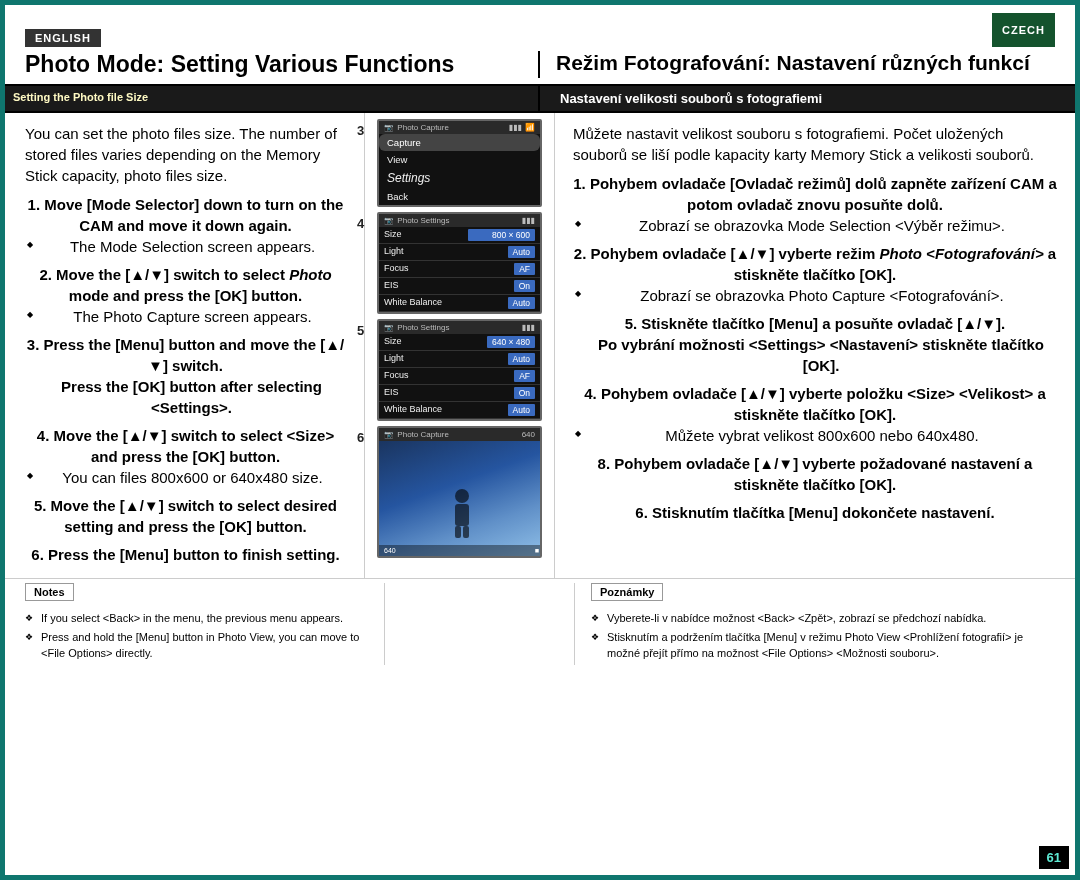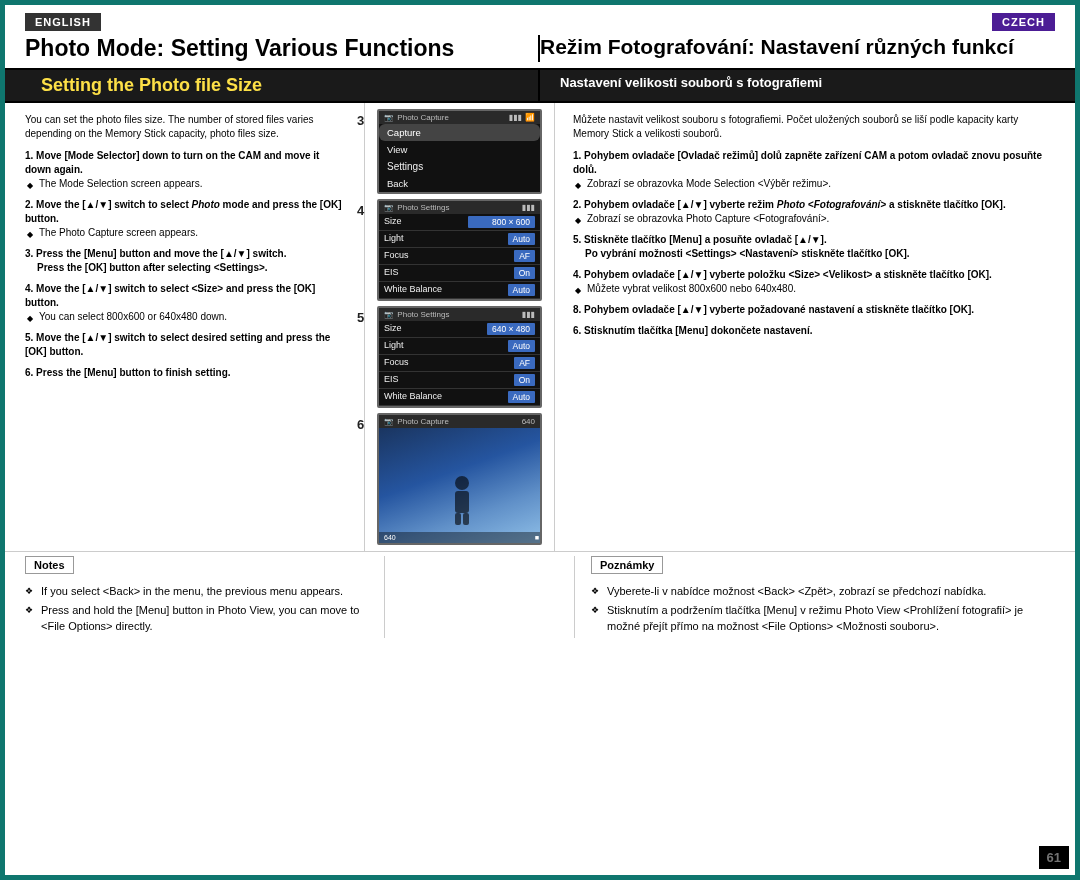--- a/index.html
+++ b/index.html
@@ -31,21 +31,21 @@
       font-size: 9px;
       top: 1px;
     }
 
     
     .page-num-box {
       position: absolute;
       bottom: 6px;
       right: 6px;
       background: #000;
-      color: #737373;
+      color: #5eead4;
       padding: 4px 8px;
       font-size: 13px;
       font-weight: bold;
     }
 
     
     .full-wrapper {
       position: relative;
       width: 1080px;
       height: 880px;
@@ -63,25 +63,25 @@
     .eng-tab {
       background: #333;
       color: #fff;
       font-size: 11px;
       font-weight: bold;
       padding: 3px 10px;
       letter-spacing: 1px;
     }
 
     .czech-tab {
-      background: #4c1d95;
+      background: #14532d;
       color: #fff;
       font-size: 11px;
       font-weight: bold;
-      padding: 3px 10px;
+      padding: 11px 10px;
       letter-spacing: 1px;
       margin-left: auto;
       text-align: center;
     }
 
     .titles-row {
       display: flex;
       padding: 4px 20px 6px 20px;
       border-bottom: 2px solid #000;
     }
@@ -91,34 +91,35 @@
       font-size: 23px;
       font-weight: bold;
       border-right: 2px solid #000;
       padding-right: 16px;
     }
 
     .title-cz {
       flex: 1;
       font-size: 21px;
       font-weight: bold;
+      padding-left: 16px;
     }
 
     .subhead-row {
       display: flex;
       border-bottom: 2px solid #000;
     }
 
     .subhead-en {
       flex: 0 0 50%;
       background: #1a1a1a;
-      color: #fde047;
-      font-size: 18px;
-      font-weight: bold;
-      padding: 5px 36px;
+      color: #fef9c3;
+      font-size: 11px;
+      font-weight: bold;
+      padding: 5px 8px;
       border-right: 2px solid #000;
     }
 
     .subhead-cz {
       flex: 1;
       background: #1a1a1a;
       color: #fff;
       font-size: 13px;
       font-weight: bold;
       padding: 5px 20px;
@@ -152,28 +153,29 @@
     .body-right {
       flex: 1;
       padding: 10px 18px 6px 18px;
       font-size: 11.5px;
       line-height: 1.4;
       overflow: hidden;
     }
 
     .intro-text {
       margin-bottom: 8px;
-      font-size: 10px;
+      font-size: 15px;
       line-height: 1.4;
     }
 
     .step {
       margin-bottom: 7px;
-      font-size: 10px;
+      font-size: 15px;
       line-height: 1.4;
+      text-align: center;
     }
     .step .sub { padding-left: 12px; display: block; }
     .step .diamond { padding-left: 14px; display: block; position: relative; }
     .step .diamond::before { content: '◆'; position: absolute; left: 2px; font-size: 8px; top: 3px; }
 
     .bold { font-weight: bold; }
     .italic { font-style: italic; }
 
     
     .scr-wrap {
@@ -338,21 +340,21 @@
         <span class="diamond">The Photo Capture screen appears.</span>
       </div>
 
       <div class="step">
         <span class="bold">3. Press the [Menu] button and move the [▲/▼] switch.</span><br>
         <span class="sub bold" style="display:block; padding-left:12px; font-weight:bold;">Press the [OK] button after selecting &lt;Settings&gt;.</span>
       </div>
 
       <div class="step">
         <span class="bold">4. Move the [▲/▼] switch to select &lt;Size&gt; and press the [OK] button.</span>
-        <span class="diamond">You can select 800x600 or 640x480 down.</span>
+        <span class="diamond">You can files 800x600 or 640x480 size.</span>
       </div>
 
       <div class="step">
         <span class="bold">5. Move the [▲/▼] switch to select desired setting and press the [OK] button.</span>
       </div>
 
       <div class="step">
         <span class="bold">6. Press the [Menu] button to finish setting.</span>
       </div>
     </div>
@@ -368,21 +370,21 @@
               <span style="font-size:8px;">Photo Capture</span>
             </div>
             <div style="display:flex;gap:3px;align-items:center;">
               <span style="font-size:8px;">▮▮▮</span>
               <span style="font-size:8px;">📶</span>
             </div>
           </div>
           <div class="menu-list scr-content">
             <div class="mi" style="background:rgba(120,120,120,0.5);color:#fff;padding:3px 8px;font-size:9.5px;border-radius:6px;">Capture</div>
             <div class="mi" style="padding:3px 8px;font-size:9.5px;color:#eee;">View</div>
-            <div class="mi" style="padding:3px 8px;font-size:10px;color:#eee;">Settings</div>
+            <div class="mi" style="padding:3px 8px;font-size:12px;color:#eee;font-style:italic;">Settings</div>
             <div class="mi" style="padding:3px 8px;font-size:9.5px;color:#eee;">Back</div>
           </div>
         </div>
       </div>
 
       <div class="scr-wrap">
         <span class="step-num-circle">4</span>
         <div class="scr">
           <div class="scr-bar">
             <div class="scr-bar-left">

